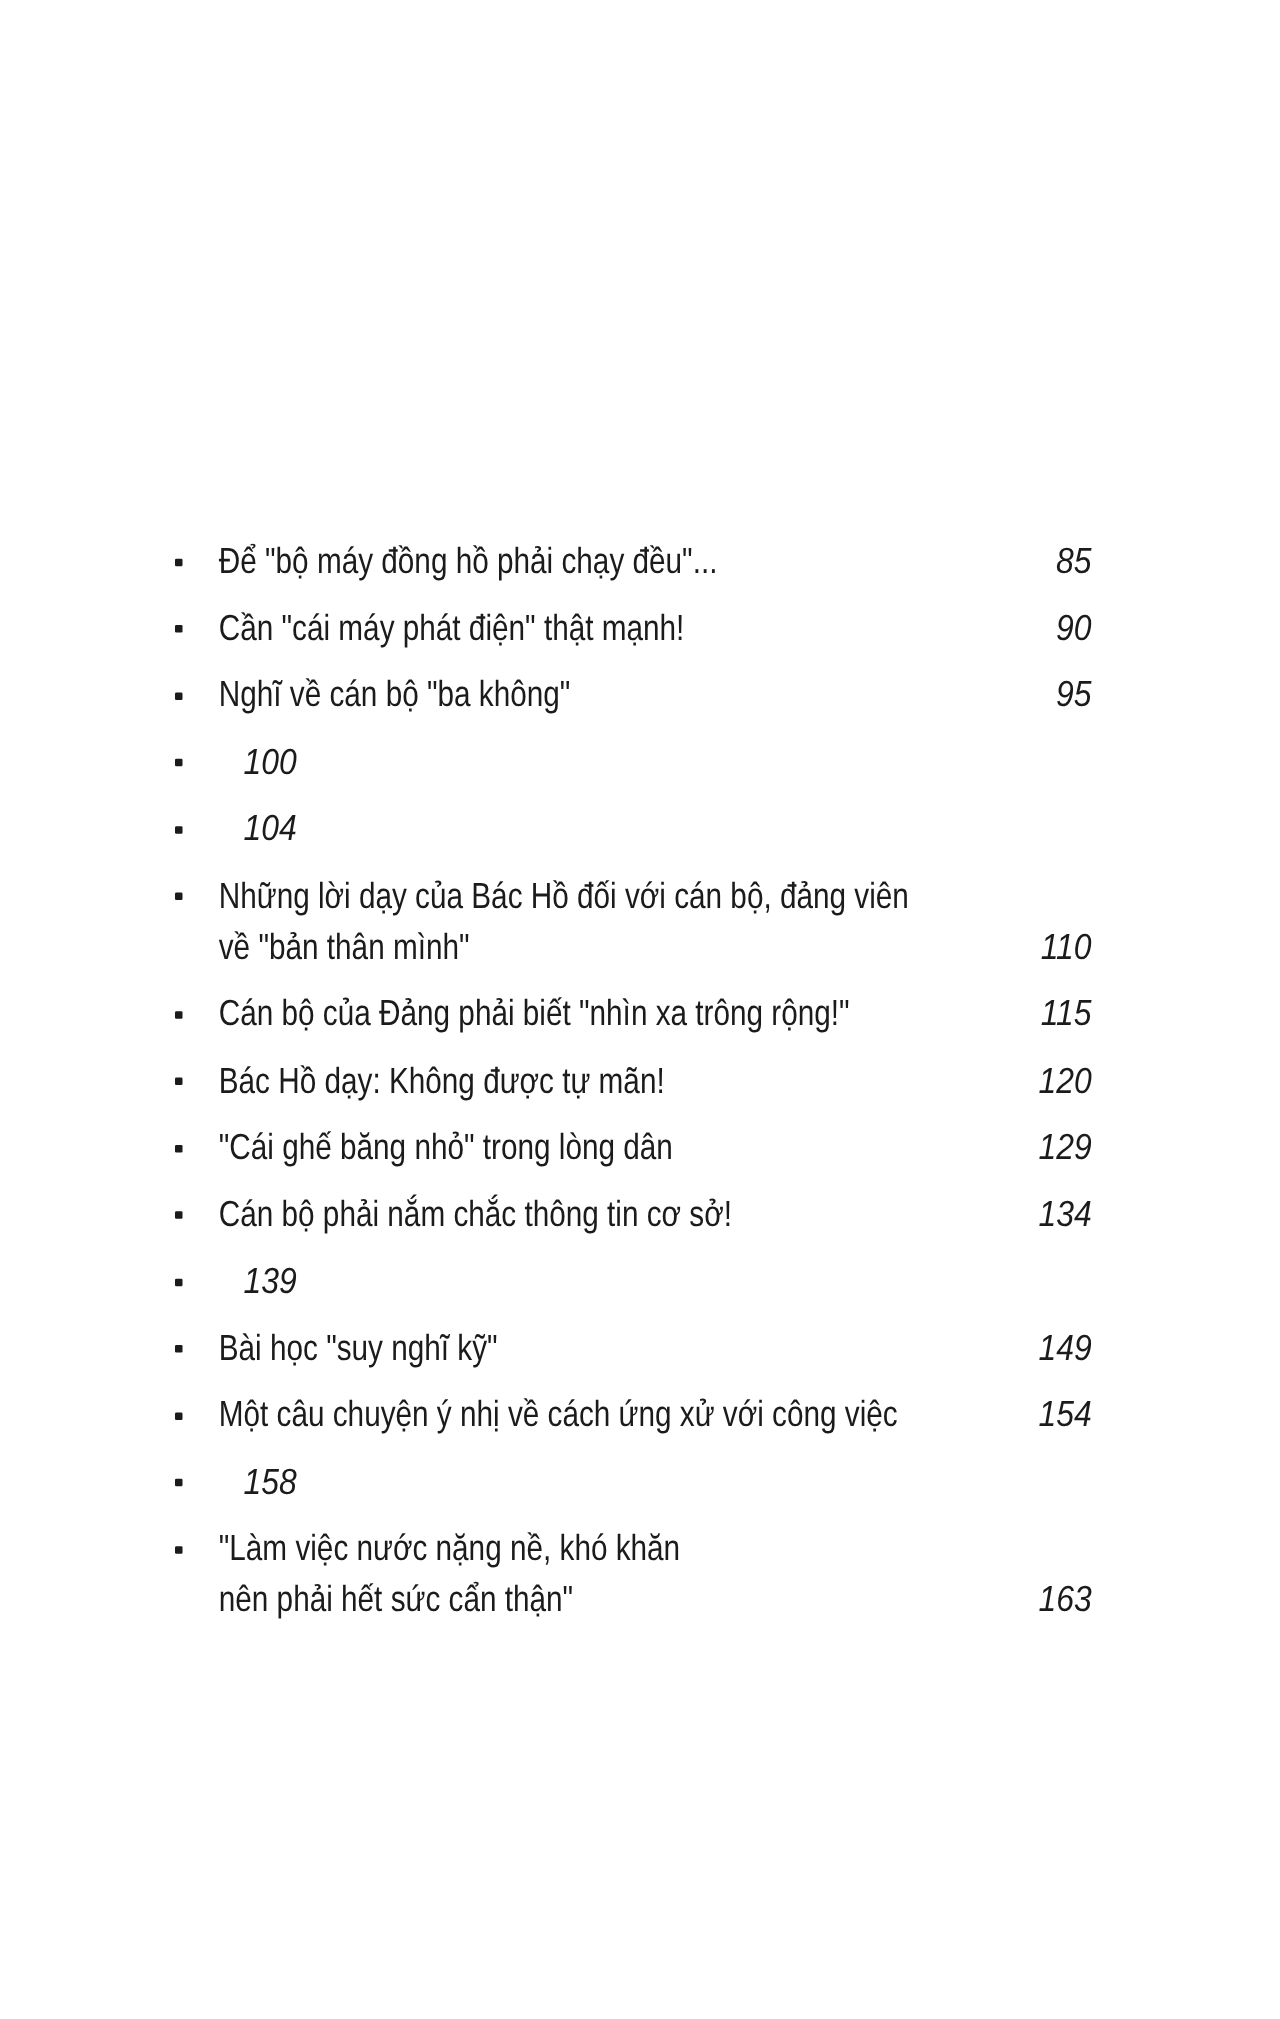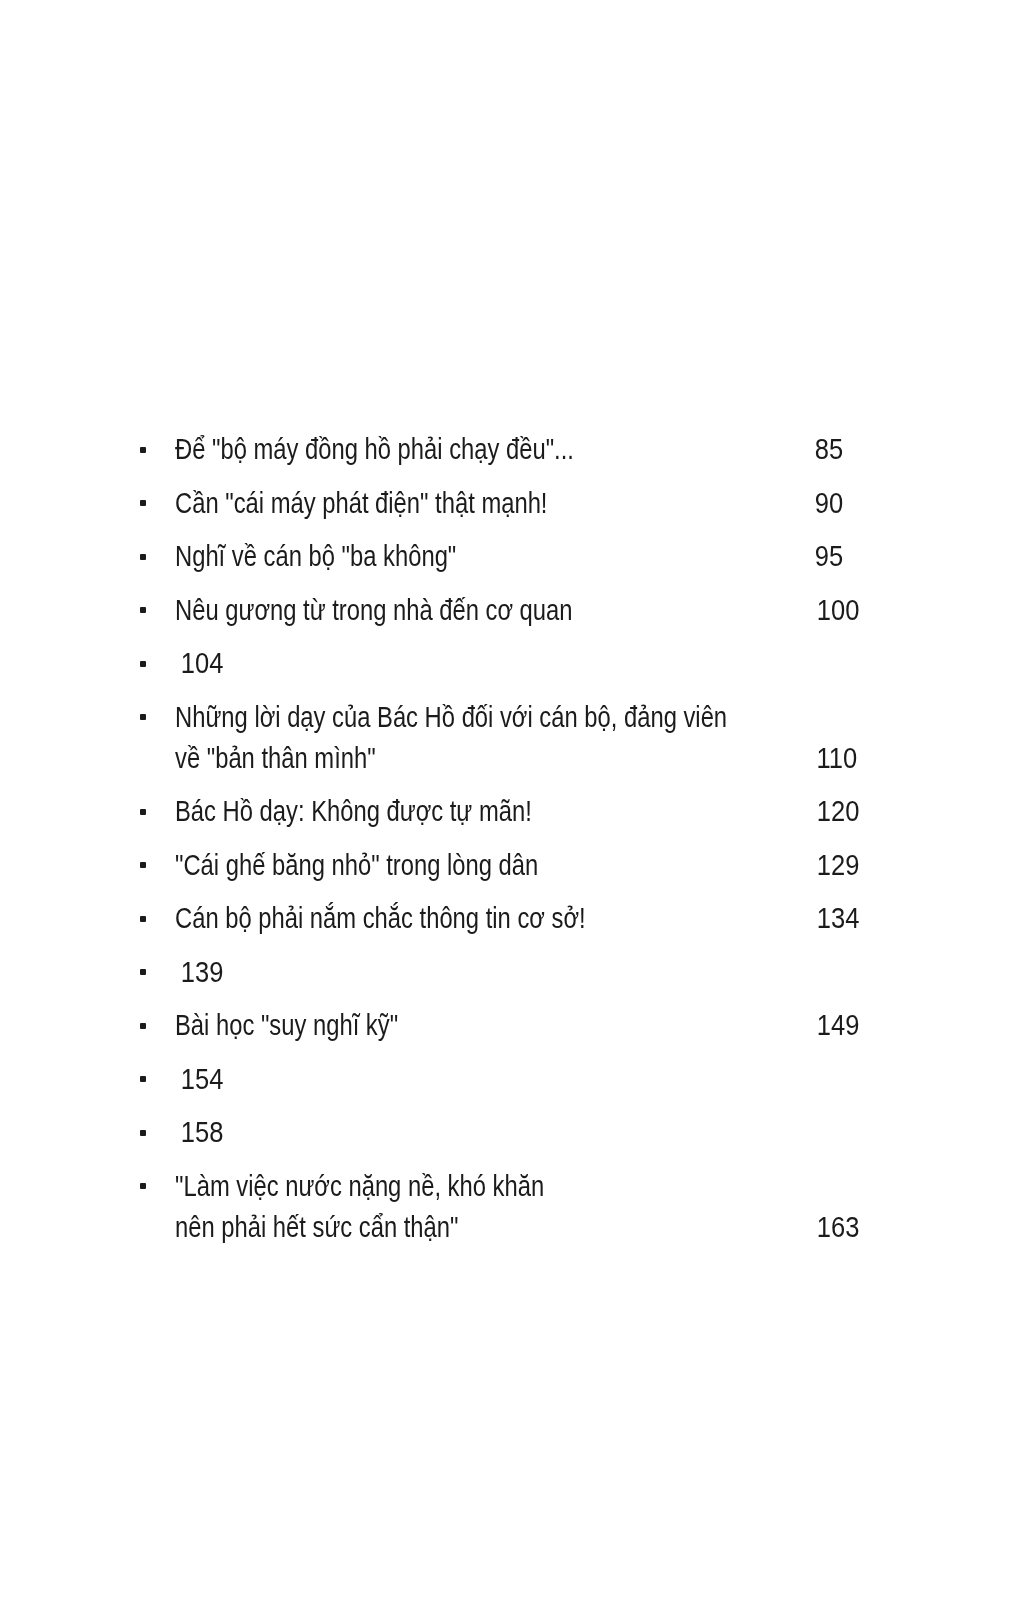--- a/index.html
+++ b/index.html
@@ -55,21 +55,23 @@
   .line {
     display: block;
     width: max-content;
     white-space: nowrap;
     transform: scaleX(0.82);
     transform-origin: 0 50%;
   }
   .page-col {
     flex: none;
     width: 62px;
+    text-align: right;
     align-self: flex-end;
+    font-style: italic;
   }
   .pagenum {
     display: inline-block;
     white-space: nowrap;
     transform: scaleX(0.88);
     transform-origin: 100% 50%;
   }
 </style>
 </head>
 <body style="background: rgb(255, 255, 255);">
@@ -109,23 +111,20 @@
         </div>
     <div class="page-col">
       <span class="pagenum">95</span>
     </div>
   </div>
 
   <div class="toc-row">
     <div class="bullet-col">
       <span class="bullet"></span>
     </div>
-    <div class="title-col">
-          <span class="line">Nêu gương từ trong nhà đến cơ quan</span>
-        </div>
     <div class="page-col">
       <span class="pagenum">100</span>
     </div>
   </div>
 
   <div class="toc-row">
     <div class="bullet-col">
       <span class="bullet"></span>
     </div>
     <div class="page-col">
@@ -139,20 +138,31 @@
     </div>
     <div class="title-col">
           <span class="line">Những lời dạy của Bác Hồ đối với cán bộ, đảng viên</span>
           <span class="line">về "bản thân mình"</span>
         </div>
     <div class="page-col">
       <span class="pagenum">110</span>
     </div>
   </div>
 
+  <div class="toc-row">
+    <div class="bullet-col">
+      <span class="bullet"></span>
+    </div>
+    <div class="title-col">
+          <span class="line">Cán bộ của Đảng phải biết "nhìn xa trông rộng!"</span>
+        </div>
+    <div class="page-col">
+      <span class="pagenum">115</span>
+    </div>
+  </div>
 
   <div class="toc-row">
     <div class="bullet-col">
       <span class="bullet"></span>
     </div>
     <div class="title-col">
           <span class="line">Bác Hồ dạy: Không được tự mãn!</span>
         </div>
     <div class="page-col">
       <span class="pagenum">120</span>
@@ -203,20 +213,23 @@
         </div>
     <div class="page-col">
       <span class="pagenum">149</span>
     </div>
   </div>
 
   <div class="toc-row">
     <div class="bullet-col">
       <span class="bullet"></span>
     </div>
+    <div class="title-col">
+          <span class="line">Một câu chuyện ý nhị về cách ứng xử với công việc</span>
+        </div>
     <div class="page-col">
       <span class="pagenum">154</span>
     </div>
   </div>
 
   <div class="toc-row">
     <div class="bullet-col">
       <span class="bullet"></span>
     </div>
     <div class="page-col">

